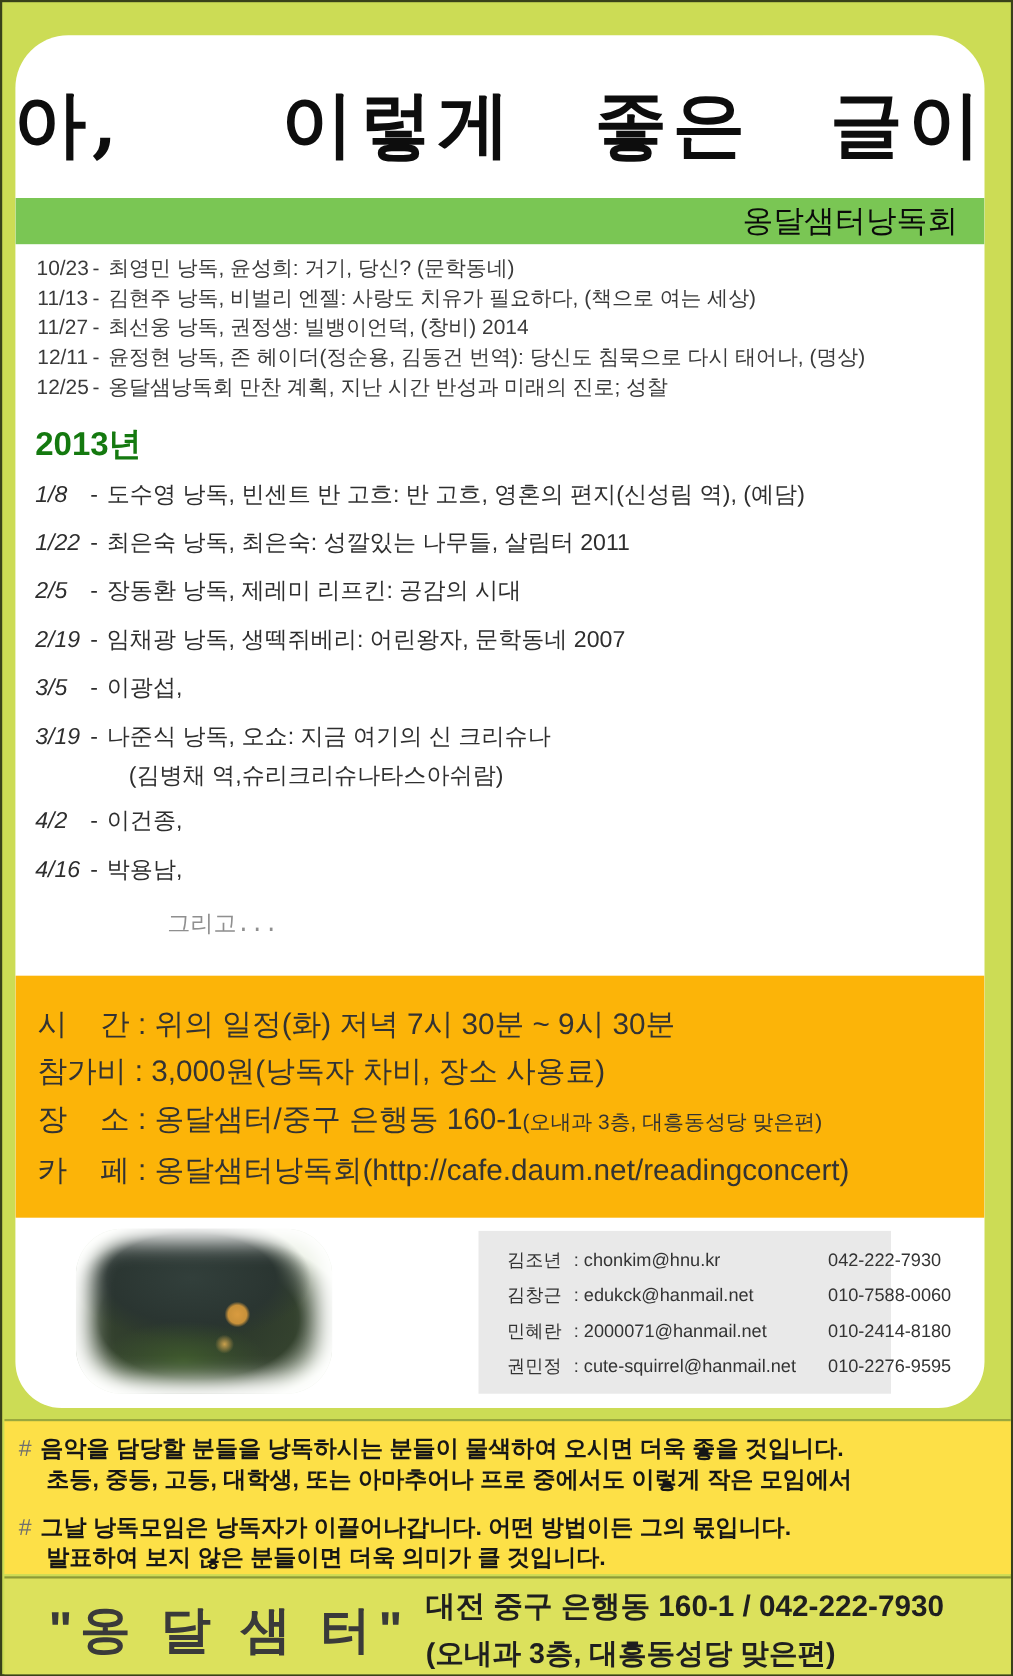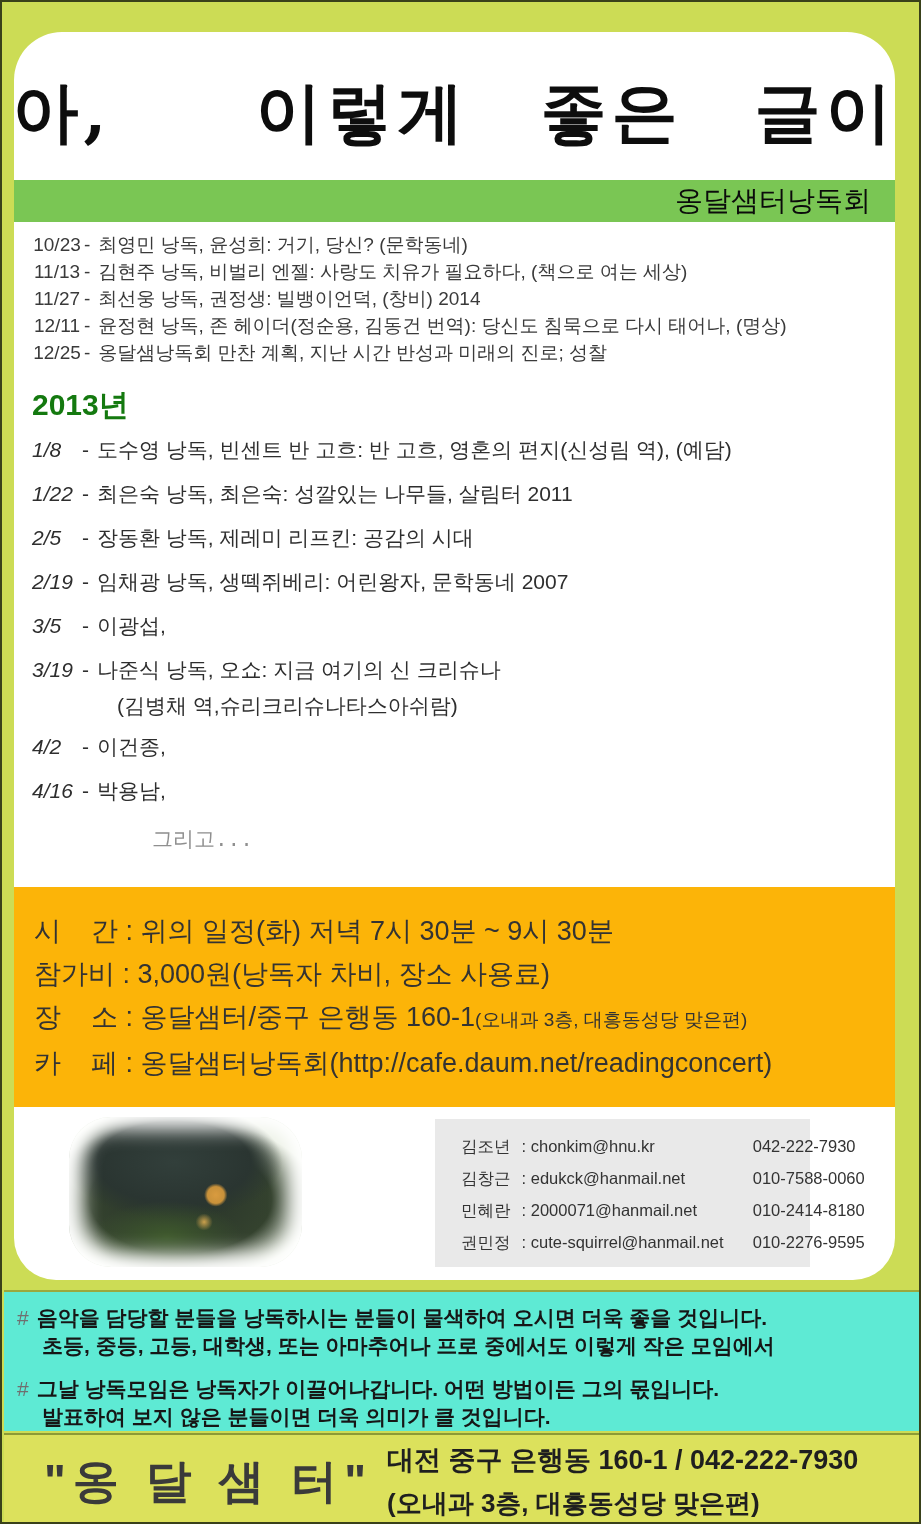--- a/index.html
+++ b/index.html
@@ -52,21 +52,21 @@
         box-shadow:inset 0 0 20px 12px #ffffff;}
   .contact-box{position:absolute;left:421px;top:12px;width:375px;height:148px;background:#e9e9e9;
         box-sizing:border-box;padding:11px 0 0 26px;font-size:16.5px;color:#333;}
   .c-row{display:flex;line-height:32px;white-space:nowrap;}
   .c-name{width:56px;flex:none;}
   .c-colon{white-space:pre;flex:none;}
   .c-email{width:222px;flex:none;}
   .c-phone{flex:none;}
 
   
-  .notes{position:absolute;left:2px;top:1288px;width:917px;height:141px;background:#5eead4;
+  .notes{position:absolute;left:2px;top:1288px;width:917px;height:141px;background:#fde047;
         border-top:2px solid #9aa83e;box-sizing:border-box;padding:12px 0 0 13px;
         font-size:21px;font-weight:bold;color:#161616;}
   .note-line{line-height:28px;white-space:nowrap;}
   .hash{color:#6f6f6f;font-weight:normal;padding-right:8px;}
   .note-cont{padding-left:25px;}
   .note2{margin-top:15px;}
 
   
   .footer{position:absolute;left:2px;top:1431px;width:917px;height:91px;background:#dce15c;
         border-top:2px solid #8d9a35;box-sizing:border-box;}

